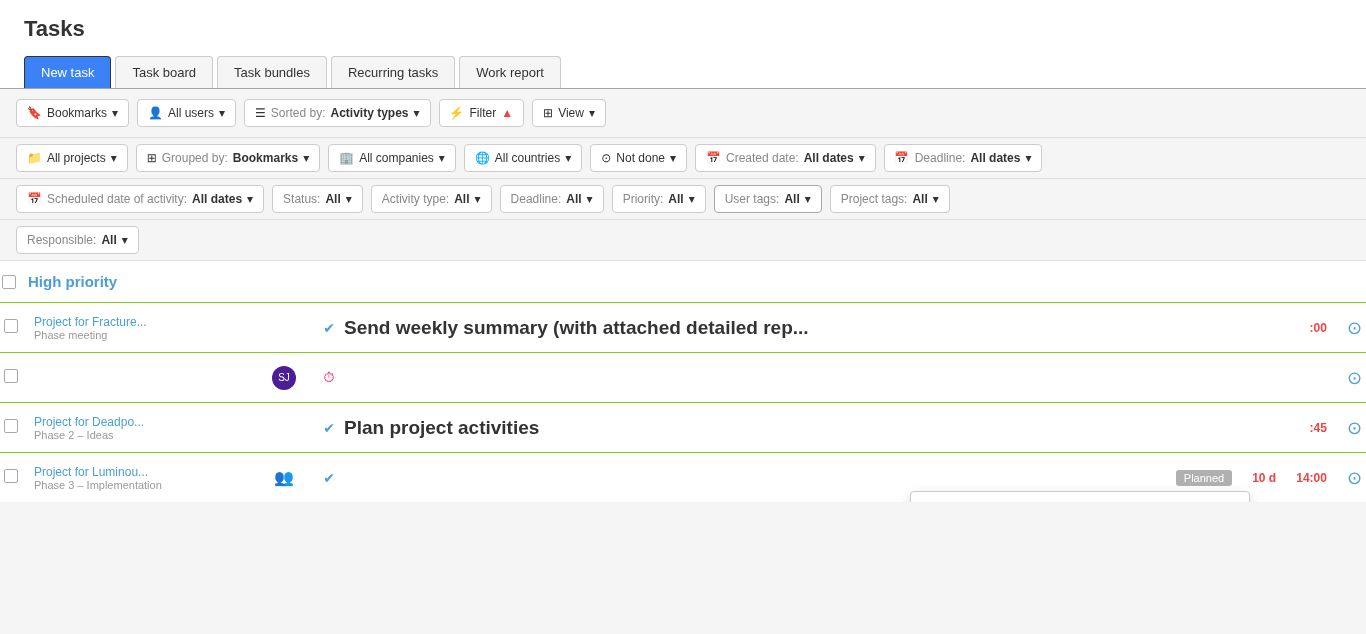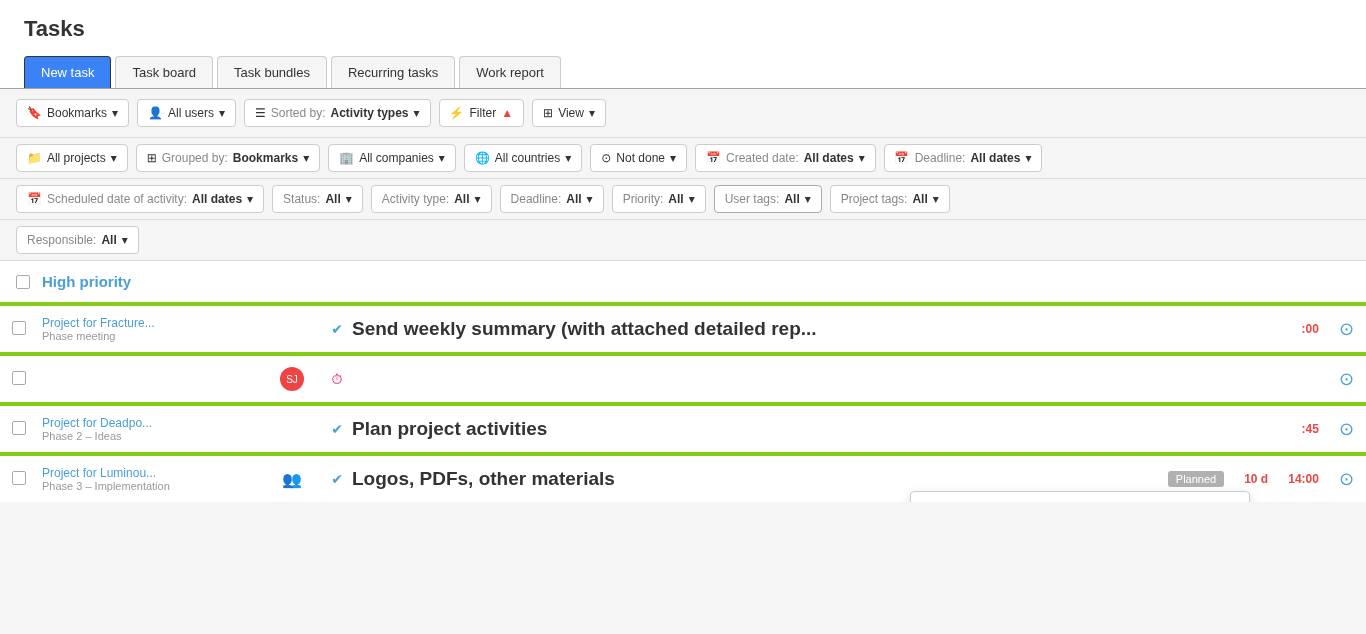--- a/index.html
+++ b/index.html
@@ -14,24 +14,24 @@
     .toolbar-section { background: #f5f5f5; padding: 10px 16px; border-bottom: 1px solid #ddd; display: flex; align-items: center; gap: 8px; flex-wrap: wrap; }
 
     .filter-btn { display: inline-flex; align-items: center; gap: 5px; padding: 6px 10px; border: 1px solid #ccc; border-radius: 4px; background: #fff; cursor: pointer; font-size: 12px; color: #333; white-space: nowrap; }
     .filter-btn .label-dim { color: #888; }
     .filter-btn .label-bold { font-weight: 600; }
 
     .row2, .row3, .row4 { background: #f5f5f5; padding: 6px 16px; border-bottom: 1px solid #ddd; display: flex; align-items: center; gap: 8px; flex-wrap: wrap; }
 
     .content-area { background: #fff; position: relative; }
 
-    .section-header { display: flex; align-items: center; padding: 12px 16px; background: #fff; }
+    .section-header { display: flex; align-items: center; padding: 12px 2px; background: #fff; }
     .section-title { color: #4a9fd4; font-size: 15px; font-weight: 600; }
 
-    .task-row { display: flex; align-items: center; padding: 8px 12px; border-top: 4px solid #84cc16; min-height: 50px; }
+    .task-row { display: flex; align-items: center; padding: 8px 4px; border-top: 1px solid #84cc16; min-height: 50px; }
     .checkbox-col { width: 30px; flex-shrink: 0; }
     .project-col { width: 220px; flex-shrink: 0; }
     .project-name { color: #4a9fd4; font-size: 12px; cursor: pointer; }
     .project-phase { color: #999; font-size: 11px; }
     .assignee-col { width: 60px; flex-shrink: 0; text-align: center; color: #999; font-size: 11px; }
     .status-icon-col { width: 30px; flex-shrink: 0; text-align: center; }
     .checkmark { color: #4a9fd4; font-size: 14px; }
     .timer-icon { color: #e05; font-size: 14px; }
     .task-name-col { flex: 1; }
     .task-name { font-weight: 600; font-size: 19px; }
@@ -49,21 +49,21 @@
     .dropdown-header { padding: 10px 16px; border-bottom: 1px solid #eee; display: flex; align-items: center; gap: 6px; cursor: pointer; }
     .dropdown-header span { font-size: 13px; color: #333; }
     .dropdown-check { color: #555; font-size: 13px; }
     .dropdown-item { padding: 8px 16px; display: flex; align-items: center; gap: 10px; cursor: pointer; }
     .dropdown-item span { font-size: 13px; color: #333; }
     .dropdown-category { padding: 8px 16px 4px; }
     .dropdown-category-label { color: #4a9fd4; font-weight: 600; font-size: 13px; }
     .dropdown-checkbox { width: 14px; height: 14px; border: 1px solid #aaa; border-radius: 2px; background: #fff; display: inline-block; flex-shrink: 0; }
 
     
-    .sj-badge { background: #ef4444; color: #fff; border-radius: 50%; width: 24px; height: 24px; font-size: 10px; display: inline-flex; align-items: center; justify-content: center; }
+    .sj-badge { background: #4c1d95; color: #fff; border-radius: 50%; width: 24px; height: 24px; font-size: 10px; display: inline-flex; align-items: center; justify-content: center; }
     .people-icon { color: #aaa; font-size: 16px; }
   </style>
 </head>
 <body>
 
 <div class="page-header">
   <h1 class="page-title">Tasks</h1>
   <div class="tab-bar">
     <button class="tab-btn active">New task</button>
     <button class="tab-btn">Task board</button>
@@ -262,23 +262,20 @@
     <div class="project-col">
       <div class="project-name">Project for Luminou...</div>
       <div class="project-phase">Phase 3 – Implementation</div>
     </div>
     <div class="assignee-col">
       <span class="people-icon">👥</span>
     </div>
     <div class="status-icon-col">
       <span class="checkmark">✔</span>
     </div>
-    <div class="task-name-col">
-      <span class="task-name">Logos, PDFs, other materials</span>
-    </div>
     <div class="meta-col">
       <span class="planned-badge">Planned</span>
       <span class="duration">10 d</span>
       <span class="time-red">14:00</span>
       <span class="circle-check">⊙</span>
     </div>
   </div>
 
   <div class="dropdown-overlay">
     <div class="dropdown-header">

